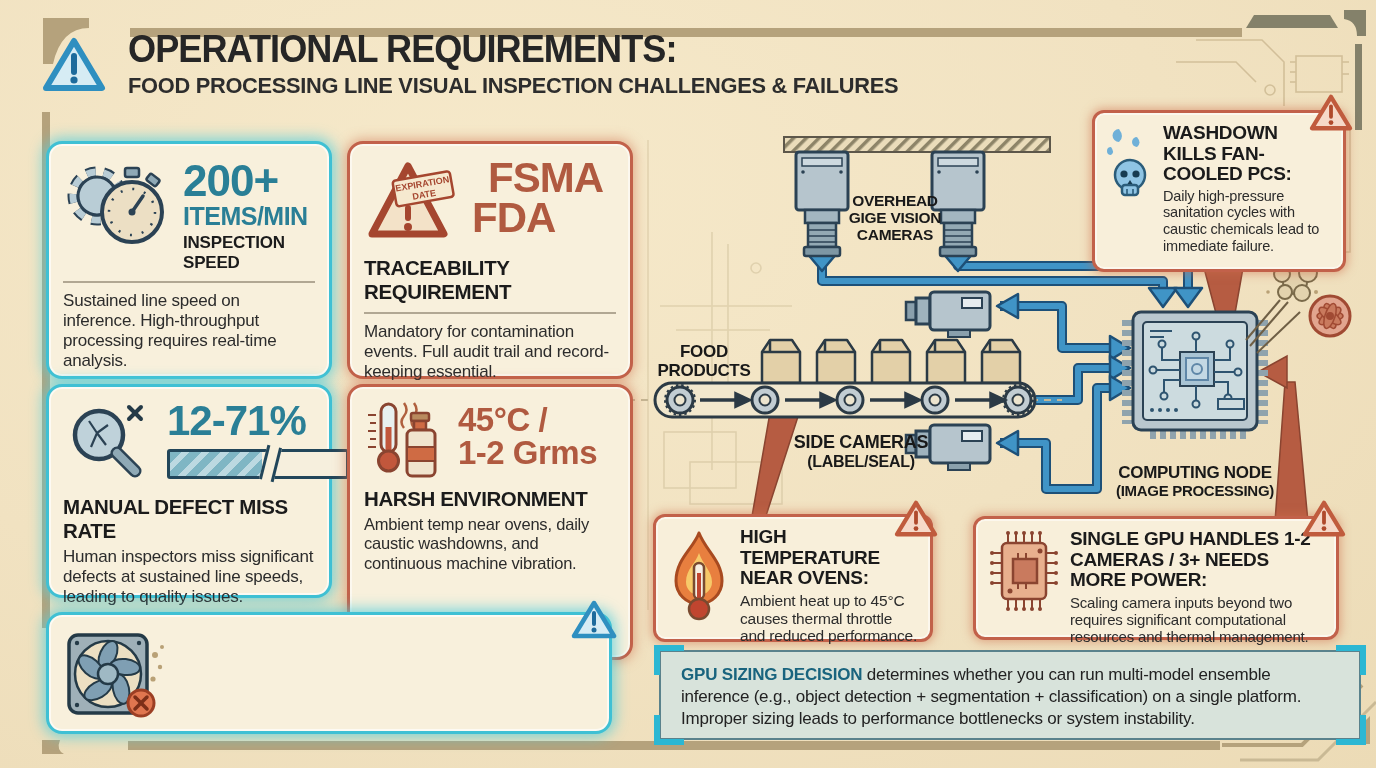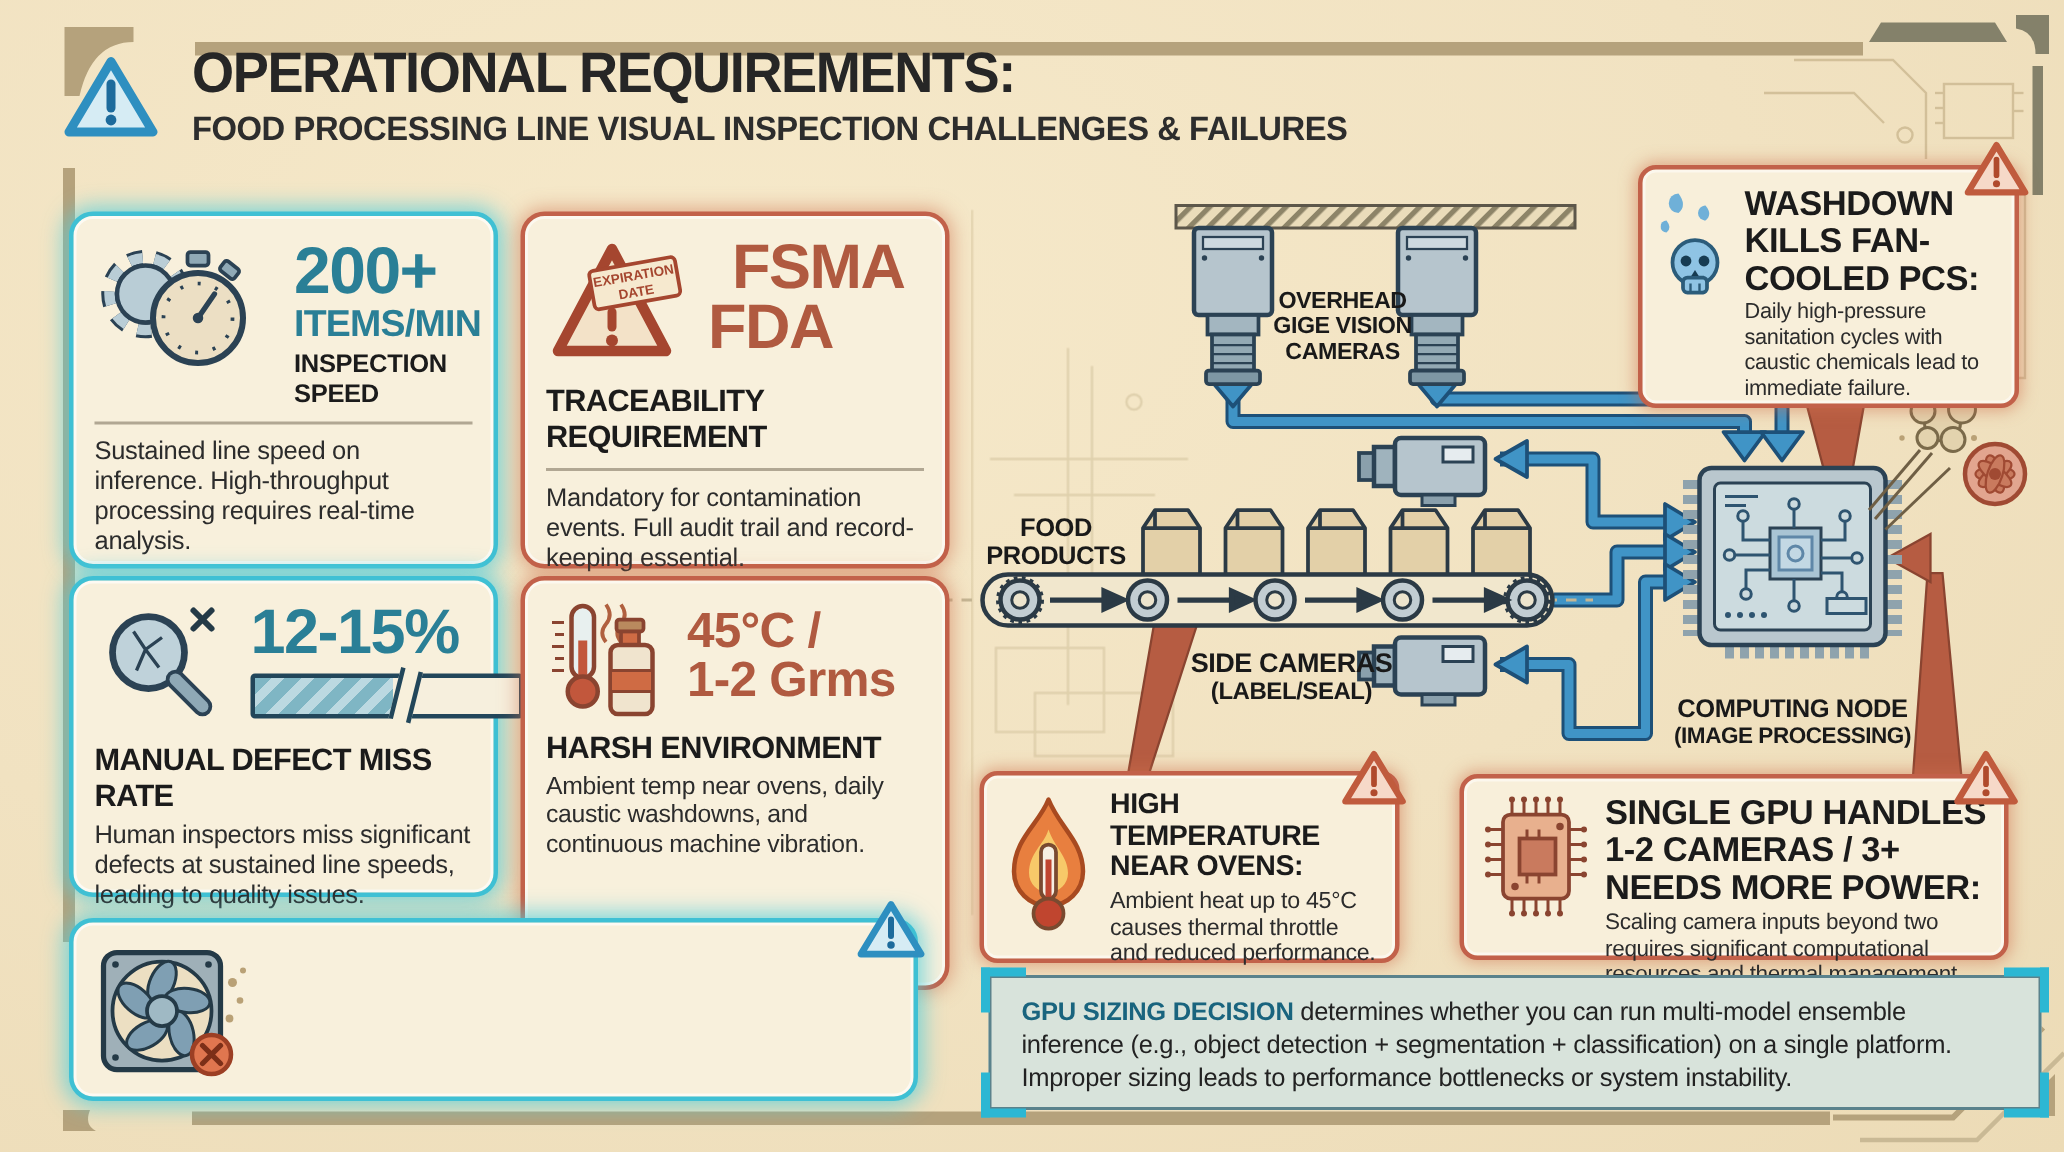--- a/index.html
+++ b/index.html
@@ -41,21 +41,21 @@
   .wide-title{font-size:25px;font-weight:900;color:#1b1b1b;letter-spacing:-.4px;}
   .wide-body{font-size:16.5px;color:#2c2c2c;line-height:1.2;margin-top:3px;letter-spacing:-.2px;}
   .corner-warn{position:absolute;top:-16px;right:-8px;}
   
   .dlabel{position:absolute;font-weight:800;color:#191919;text-align:center;line-height:1.1;letter-spacing:-.3px;}
   .dlabel .sub{font-weight:700;}
   
   .callout{position:absolute;background:#f8efda;border:3px solid #c2614a;border-radius:12px;
     box-shadow:0 0 10px 2px rgba(205,110,75,.5), inset 0 0 0 2px rgba(255,255,255,.5);
     padding:10px 12px;box-sizing:border-box;display:flex;gap:10px;align-items:flex-start;}
-  .callout .c-title{font-size:23px;font-weight:800;color:#1b1b1b;line-height:1.08;letter-spacing:-.3px;}
+  .callout .c-title{font-size:19px;font-weight:800;color:#1b1b1b;line-height:1.08;letter-spacing:-.3px;}
   .callout .c-body{font-size:14.5px;color:#2c2c2c;line-height:1.16;margin-top:3px;letter-spacing:-.2px;}
   
   .gpu-note{position:absolute;background:#d8e3db;border:2px solid #5a828c;padding:12px 20px;box-sizing:border-box;
     font-size:17px;line-height:1.3;color:#222;letter-spacing:-.2px;}
   .gpu-note .lead{color:#19647e;font-weight:800;}
   .gpu-note .bracket{position:absolute;width:24px;height:24px;}
   .gpu-note .b-tl{left:-7px;top:-7px;border-left:6px solid #2cb7d3;border-top:6px solid #2cb7d3;}
   .gpu-note .b-tr{right:-7px;top:-7px;border-right:6px solid #2cb7d3;border-top:6px solid #2cb7d3;}
   .gpu-note .b-bl{left:-7px;bottom:-7px;border-left:6px solid #2cb7d3;border-bottom:6px solid #2cb7d3;}
   .gpu-note .b-br{right:-7px;bottom:-7px;border-right:6px solid #2cb7d3;border-bottom:6px solid #2cb7d3;}
@@ -346,21 +346,21 @@
           <circle cx="34" cy="40" r="24" fill="none" stroke="#b9cdd6" stroke-width="7" stroke-dasharray="9 8"></circle>
           <circle cx="34" cy="40" r="19" fill="#b9cdd6" stroke="#2b4254" stroke-width="3"></circle>
           <rect x="62" y="12" width="14" height="9" rx="2" fill="#8fa9b6" stroke="#2b4254" stroke-width="2.5"></rect>
           <rect x="84" y="20" width="12" height="8" rx="2" fill="#8fa9b6" stroke="#2b4254" stroke-width="2.5" transform="rotate(38 90 24)"></rect>
           <circle cx="69" cy="56" r="30" fill="#ecdfc4" stroke="#2b4254" stroke-width="4"></circle>
           <circle cx="69" cy="56" r="23" fill="none" stroke="#2b4254" stroke-width="2.5" stroke-dasharray="2 10"></circle>
           <line x1="69" y1="56" x2="80" y2="40" stroke="#2b4254" stroke-width="3.5" stroke-linecap="round"></line>
           <circle cx="69" cy="56" r="3.5" fill="#2b4254"></circle>
         </svg>
       </span>
-      <div class="statcol" style="text-align:left;padding-top:4px;margin-left:13px;">
+      <div class="statcol" style="text-align:left;padding-top:4px;">
         <div class="stat teal-t">200+</div>
         <div class="stat2 teal-t">ITEMS/MIN</div>
         <div class="kicker">INSPECTION SPEED</div>
       </div>
     </div>
     <hr class="divider">
     <div class="body-txt">Sustained line speed on inference. High-throughput processing requires real-time analysis.</div>
   </div>
 
   <div class="card red" style="left:347px;top:141px;width:286px;height:238px;">
@@ -393,21 +393,21 @@
         <svg width="96" height="92" viewBox="0 0 96 92">
           <circle cx="36" cy="36" r="24" fill="#bfd2da" stroke="#2b4254" stroke-width="4.5"></circle>
           <path d="M26,22 L34,34 L28,48 M34,34 L45,26 M34,34 L43,46" fill="none" stroke="#2b4254" stroke-width="2.2"></path>
           <line x1="54" y1="54" x2="72" y2="72" stroke="#2b4254" stroke-width="13" stroke-linecap="round"></line>
           <line x1="54" y1="54" x2="72" y2="72" stroke="#8fa9b6" stroke-width="8" stroke-linecap="round"></line>
           <line x1="66" y1="8" x2="78" y2="20" stroke="#243a47" stroke-width="4" stroke-linecap="round"></line>
           <line x1="78" y1="8" x2="66" y2="20" stroke="#243a47" stroke-width="4" stroke-linecap="round"></line>
         </svg>
       </span>
       <div class="statcol" style="padding-top:2px;">
-        <div class="stat teal-t" style="font-size:42px;">12-15%</div>
+        <div class="stat teal-t" style="font-size:42px;">12-71%</div>
         <div class="bar">
           <span class="bar-fill"></span>
           <span class="bar-slash"></span>
         </div>
       </div>
     </div>
     <div class="label-line">MANUAL DEFECT MISS RATE</div>
     <div class="body-txt">Human inspectors miss significant defects at sustained line speeds, leading to quality issues.</div>
   </div>
 

